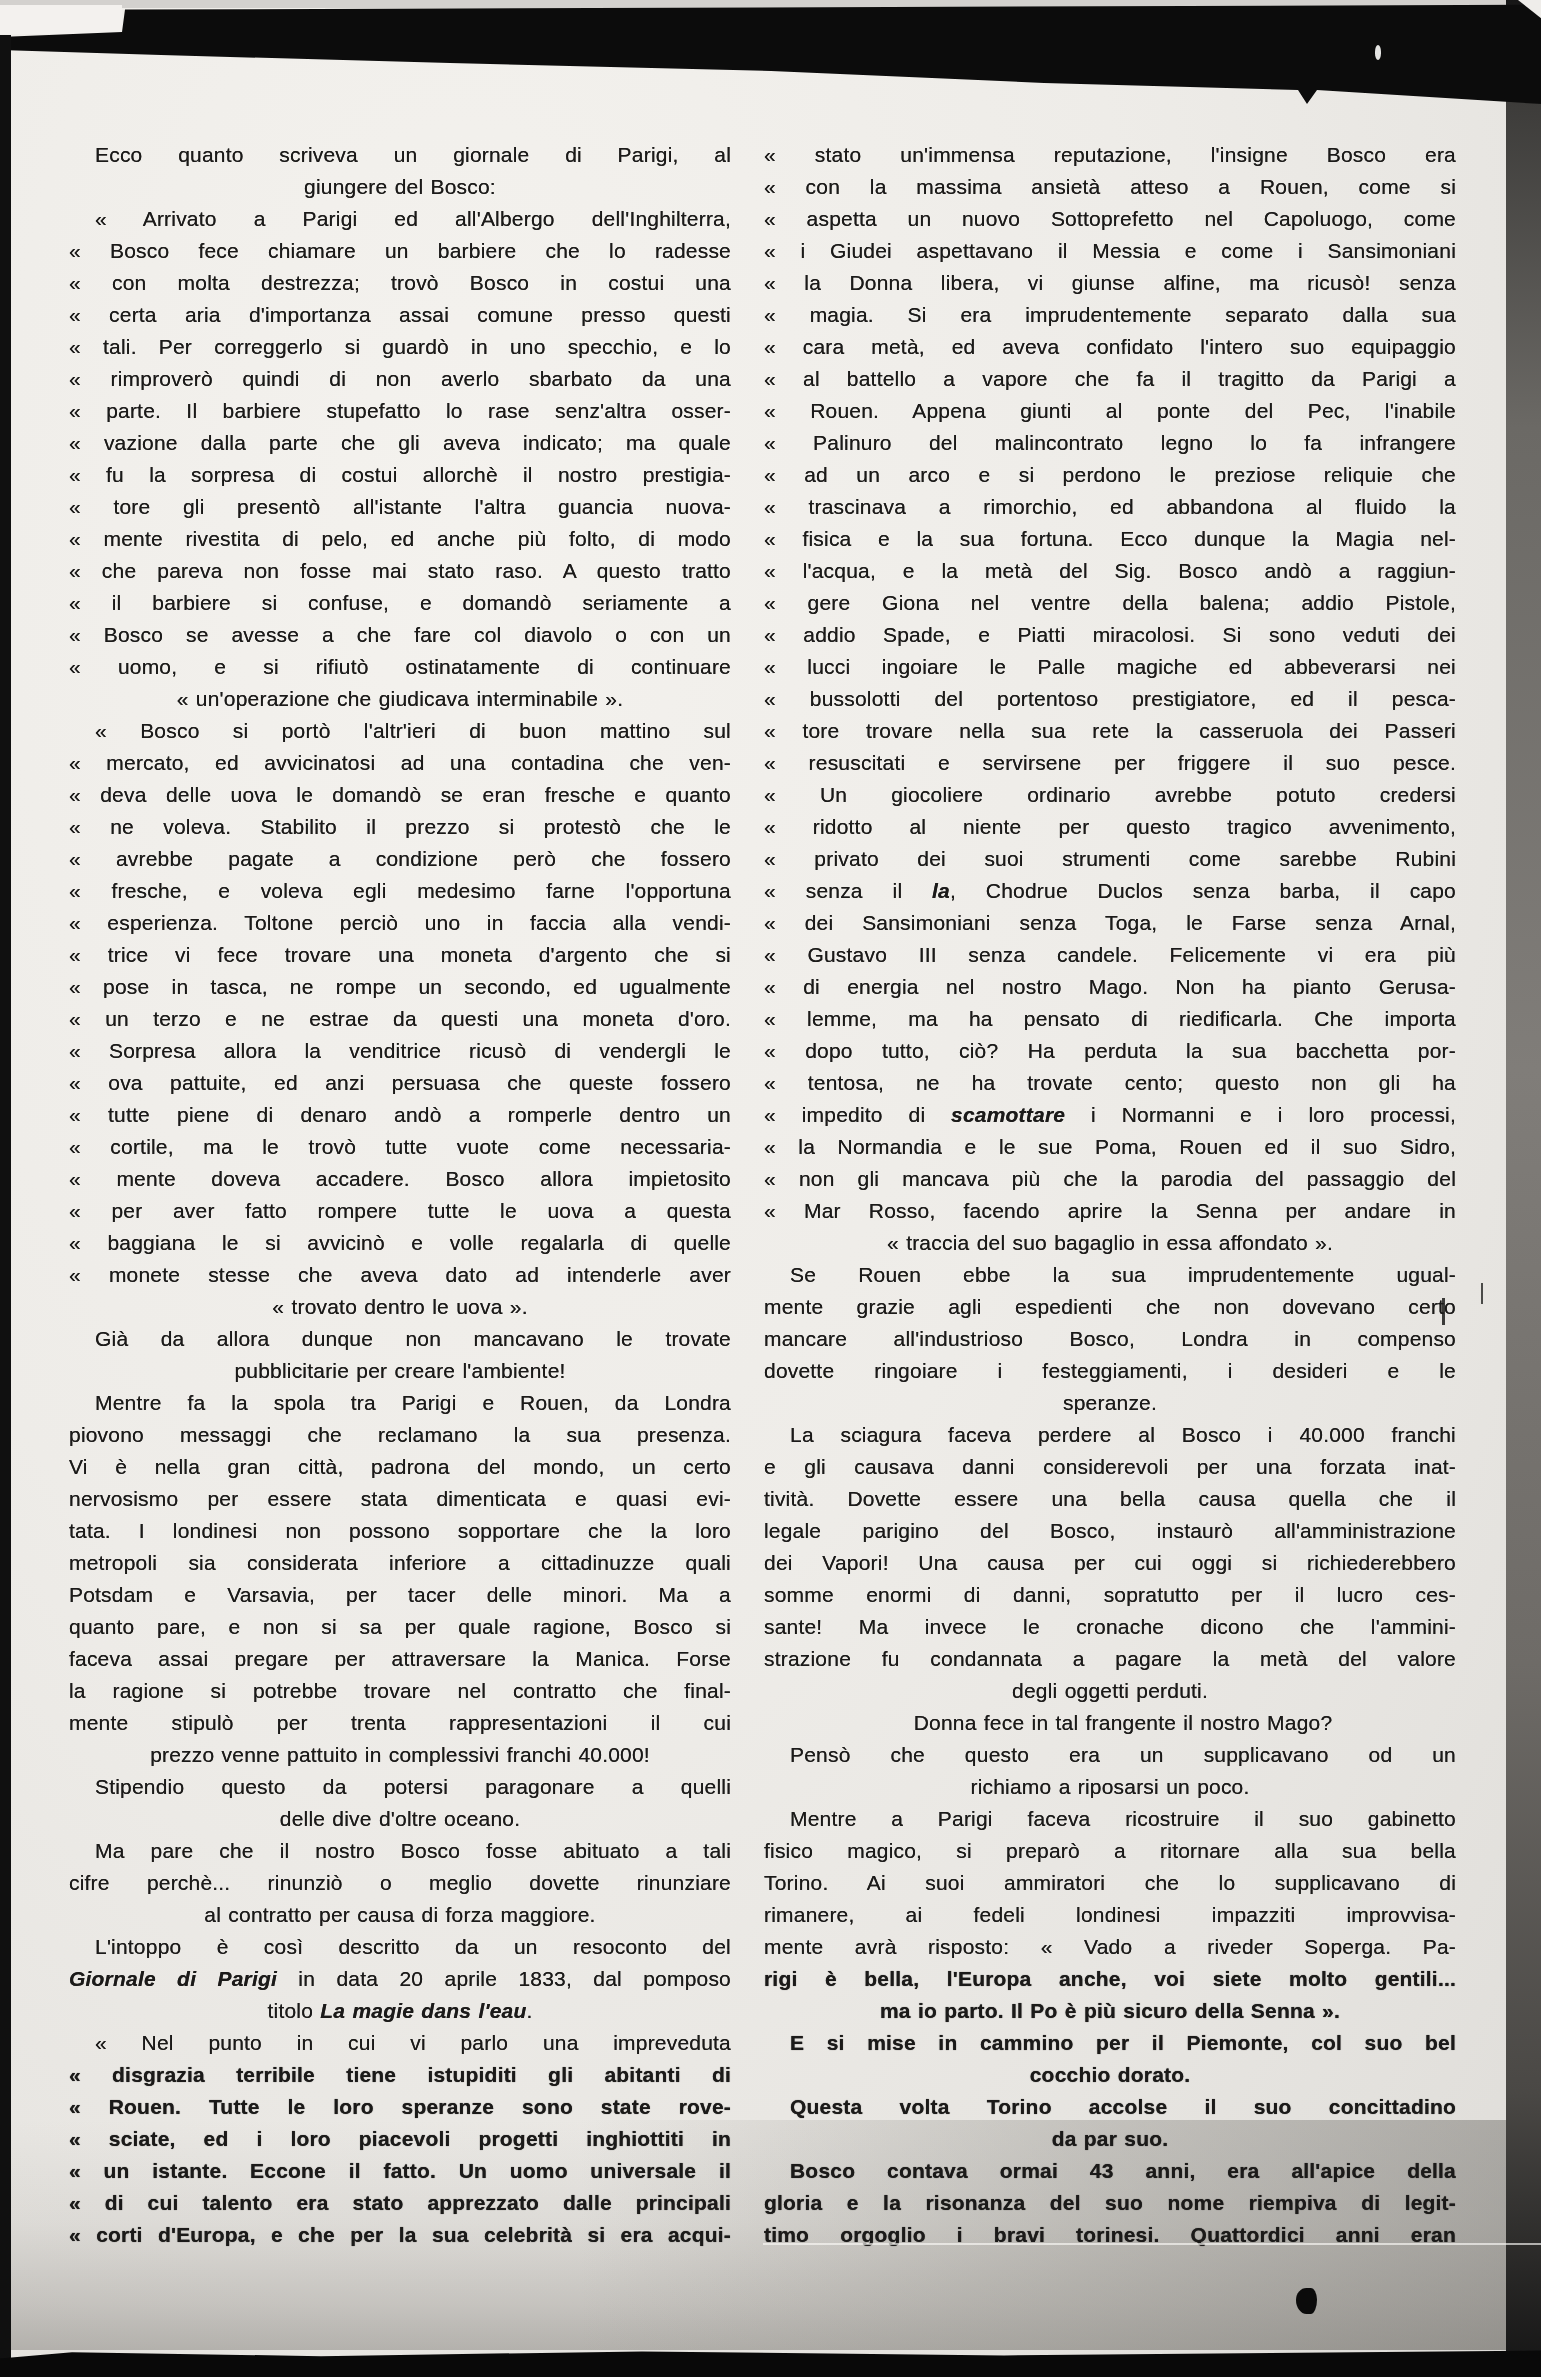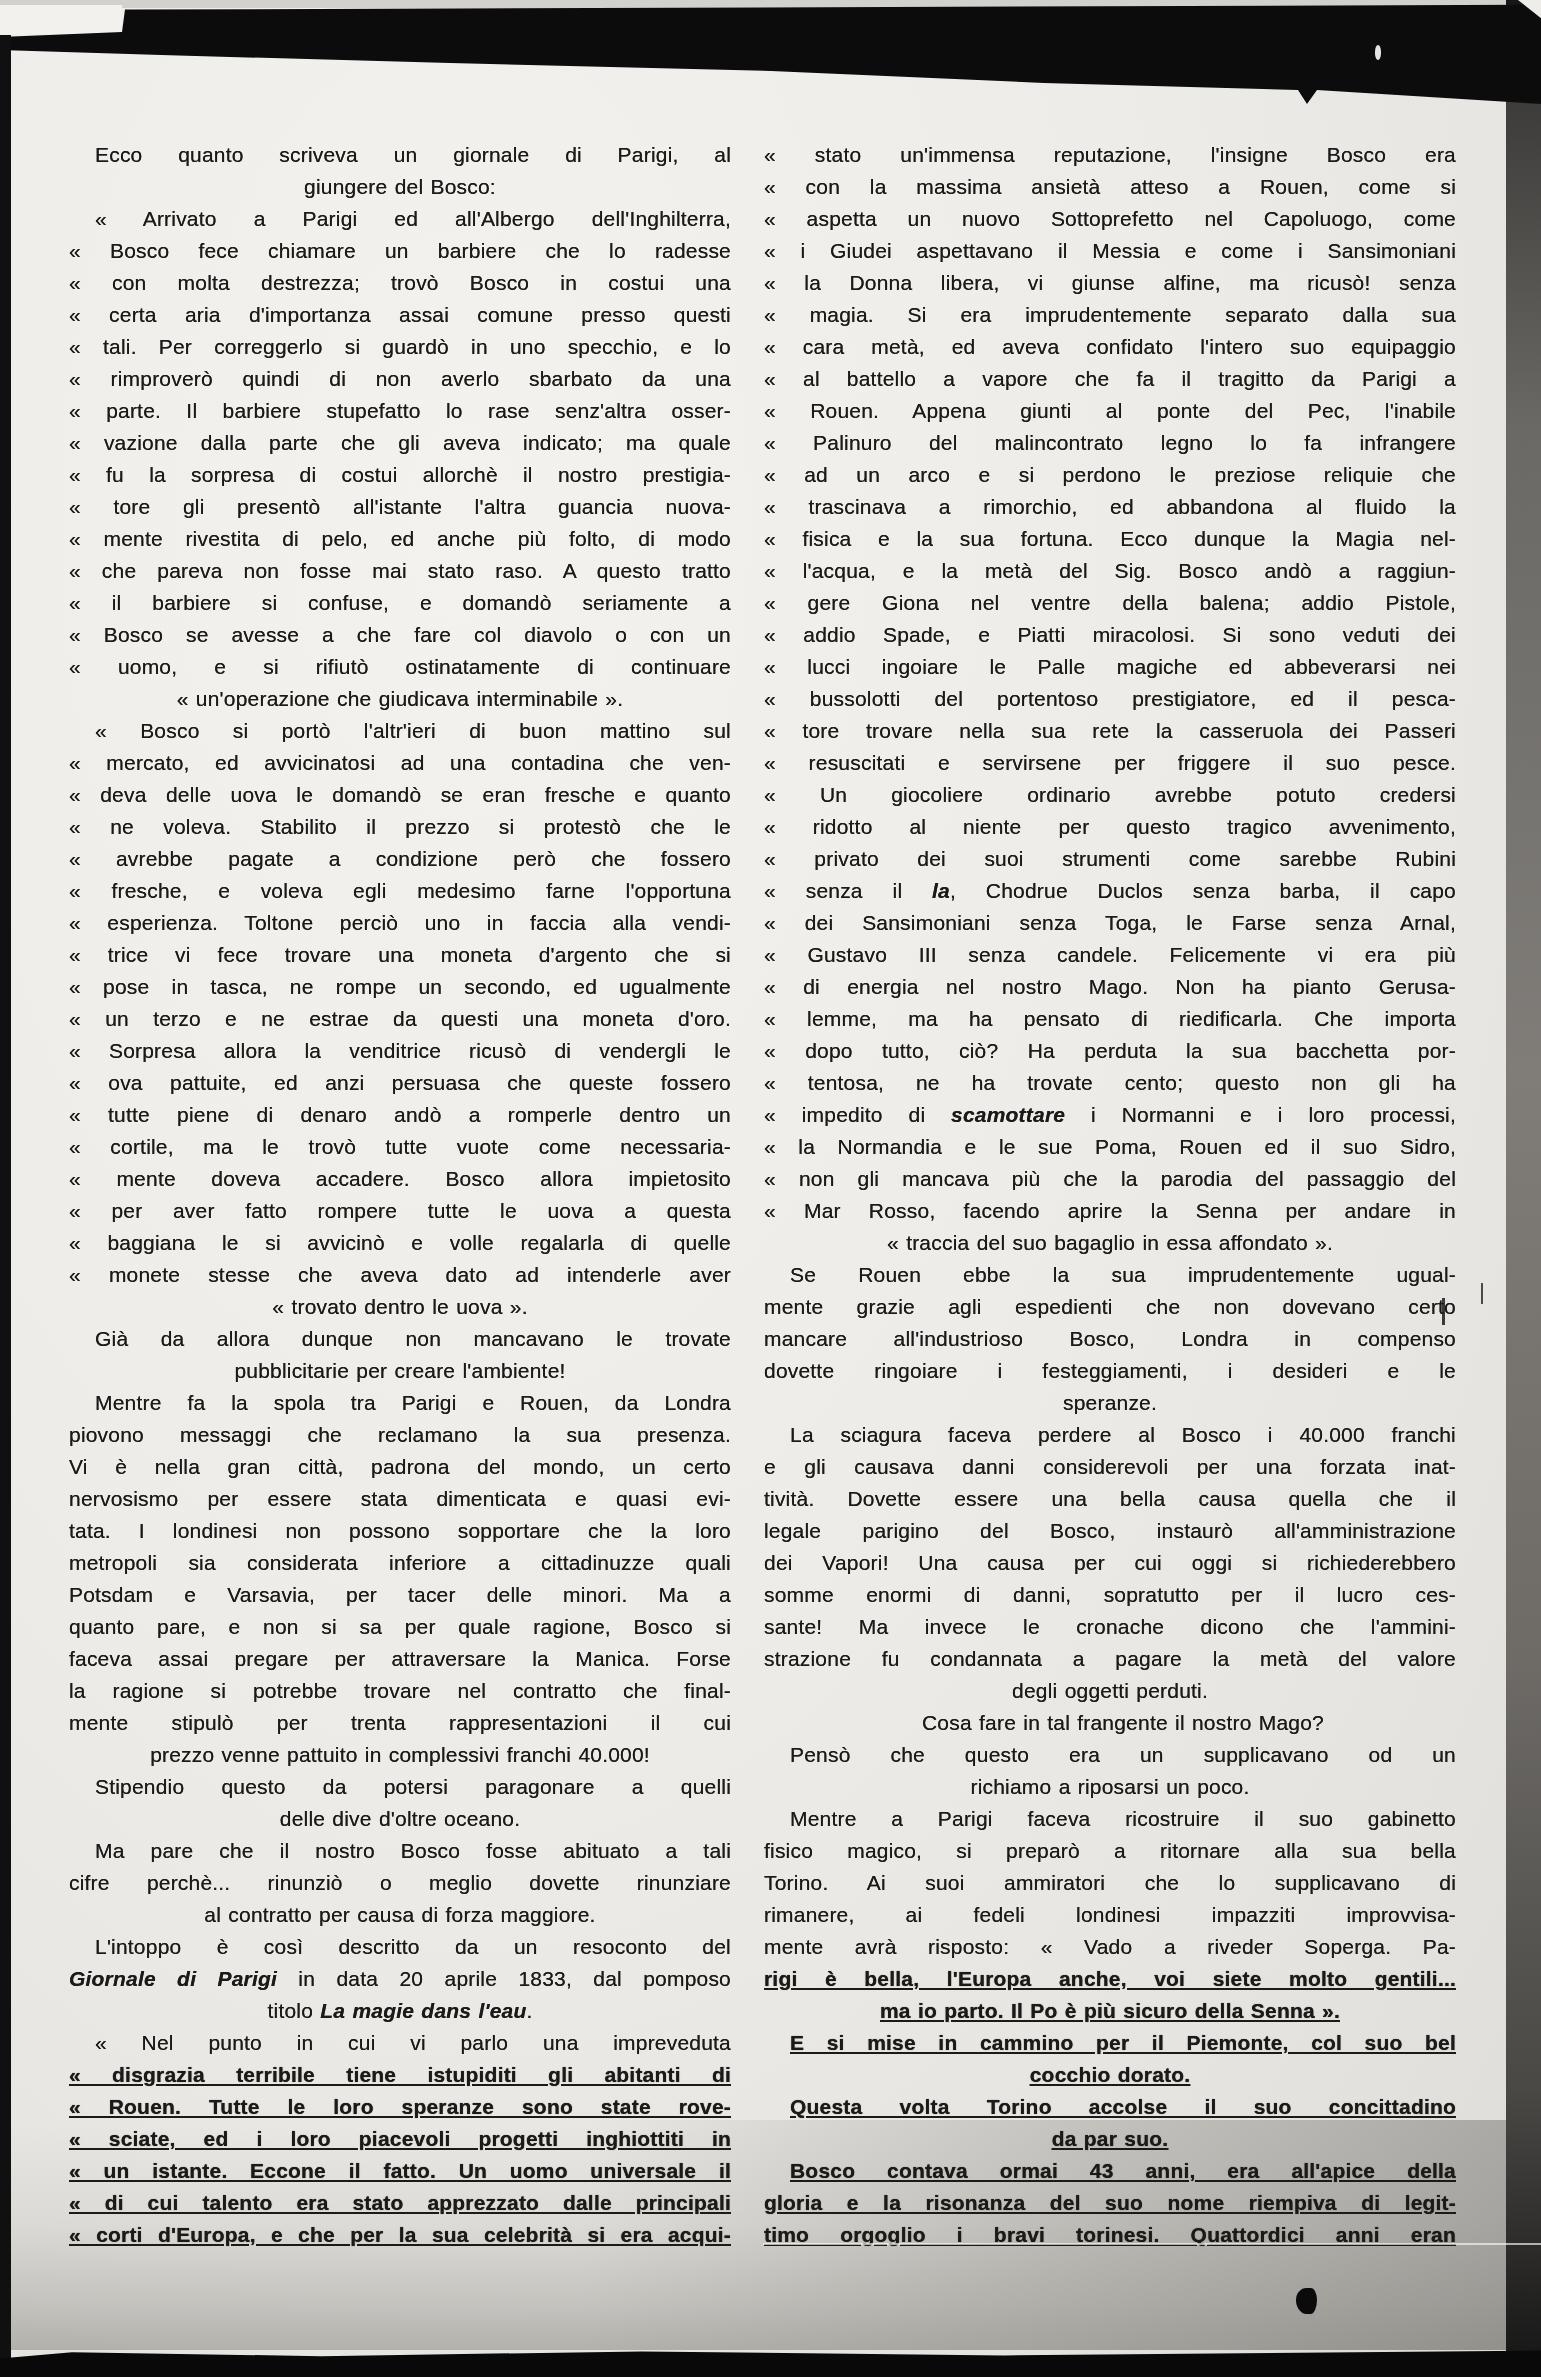--- a/index.html
+++ b/index.html
@@ -46,21 +46,21 @@
   .col-right{left:764px;width:692px;}
   .line{
     font-size:21px;line-height:32px;height:32px;overflow:hidden;
     text-align:justify;letter-spacing:0.2px;word-spacing:1.2px;
     text-shadow:0 0 0.5px rgba(25,24,22,.85);
   }
   .line::after{content:"";display:inline-block;width:100%;height:0;}
   .line.end{text-align:center;}
   .line.end::after{content:none;}
   .line.ind{padding-left:26px;}
-  .line.hv{font-weight:bold;text-shadow:0 0 0.8px rgba(15,14,12,.9);text-decoration:underline;}
+  .line.hv{font-weight:bold;text-shadow:0 0 0.8px rgba(15,14,12,.9);}
   .line i{font-style:italic;font-weight:bold;}
 </style>
 </head>
 <body>
 
 <div class="page">
   <div class="top-gray"></div>
   <div class="corner-notch"></div>
   <div class="top-band"></div>
   <div class="band-speck"></div>
@@ -185,21 +185,21 @@
       <div class="line end"><span>speranze.</span></div>
       <div class="line ind"><span>La sciagura faceva perdere al Bosco i 40.000 franchi</span></div>
       <div class="line"><span>e gli causava danni considerevoli per una forzata inat-</span></div>
       <div class="line"><span>tività. Dovette essere una bella causa quella che il</span></div>
       <div class="line"><span>legale parigino del Bosco, instaurò all'amministrazione</span></div>
       <div class="line"><span>dei Vapori! Una causa per cui oggi si richiederebbero</span></div>
       <div class="line"><span>somme enormi di danni, sopratutto per il lucro ces-</span></div>
       <div class="line"><span>sante! Ma invece le cronache dicono che l'ammini-</span></div>
       <div class="line"><span>strazione fu condannata a pagare la metà del valore</span></div>
       <div class="line end"><span>degli oggetti perduti.</span></div>
-      <div class="line end ind"><span>Cosa fare in tal frangente il nostro Mago?</span></div>
+      <div class="line end ind"><span>Donna fece in tal frangente il nostro Mago?</span></div>
       <div class="line ind"><span>Pensò che questo era un supplicavano od un</span></div>
       <div class="line end"><span>richiamo a riposarsi un poco.</span></div>
       <div class="line ind"><span>Mentre a Parigi faceva ricostruire il suo gabinetto</span></div>
       <div class="line"><span>fisico magico, si preparò a ritornare alla sua bella</span></div>
       <div class="line"><span>Torino. Ai suoi ammiratori che lo supplicavano di</span></div>
       <div class="line"><span>rimanere, ai fedeli londinesi impazziti improvvisa-</span></div>
       <div class="line"><span>mente avrà risposto: « Vado a riveder Soperga. Pa-</span></div>
       <div class="line hv"><span>rigi è bella, l'Europa anche, voi siete molto gentili...</span></div>
       <div class="line end hv"><span>ma io parto. Il Po è più sicuro della Senna ».</span></div>
       <div class="line ind hv"><span>E si mise in cammino per il Piemonte, col suo bel</span></div>

